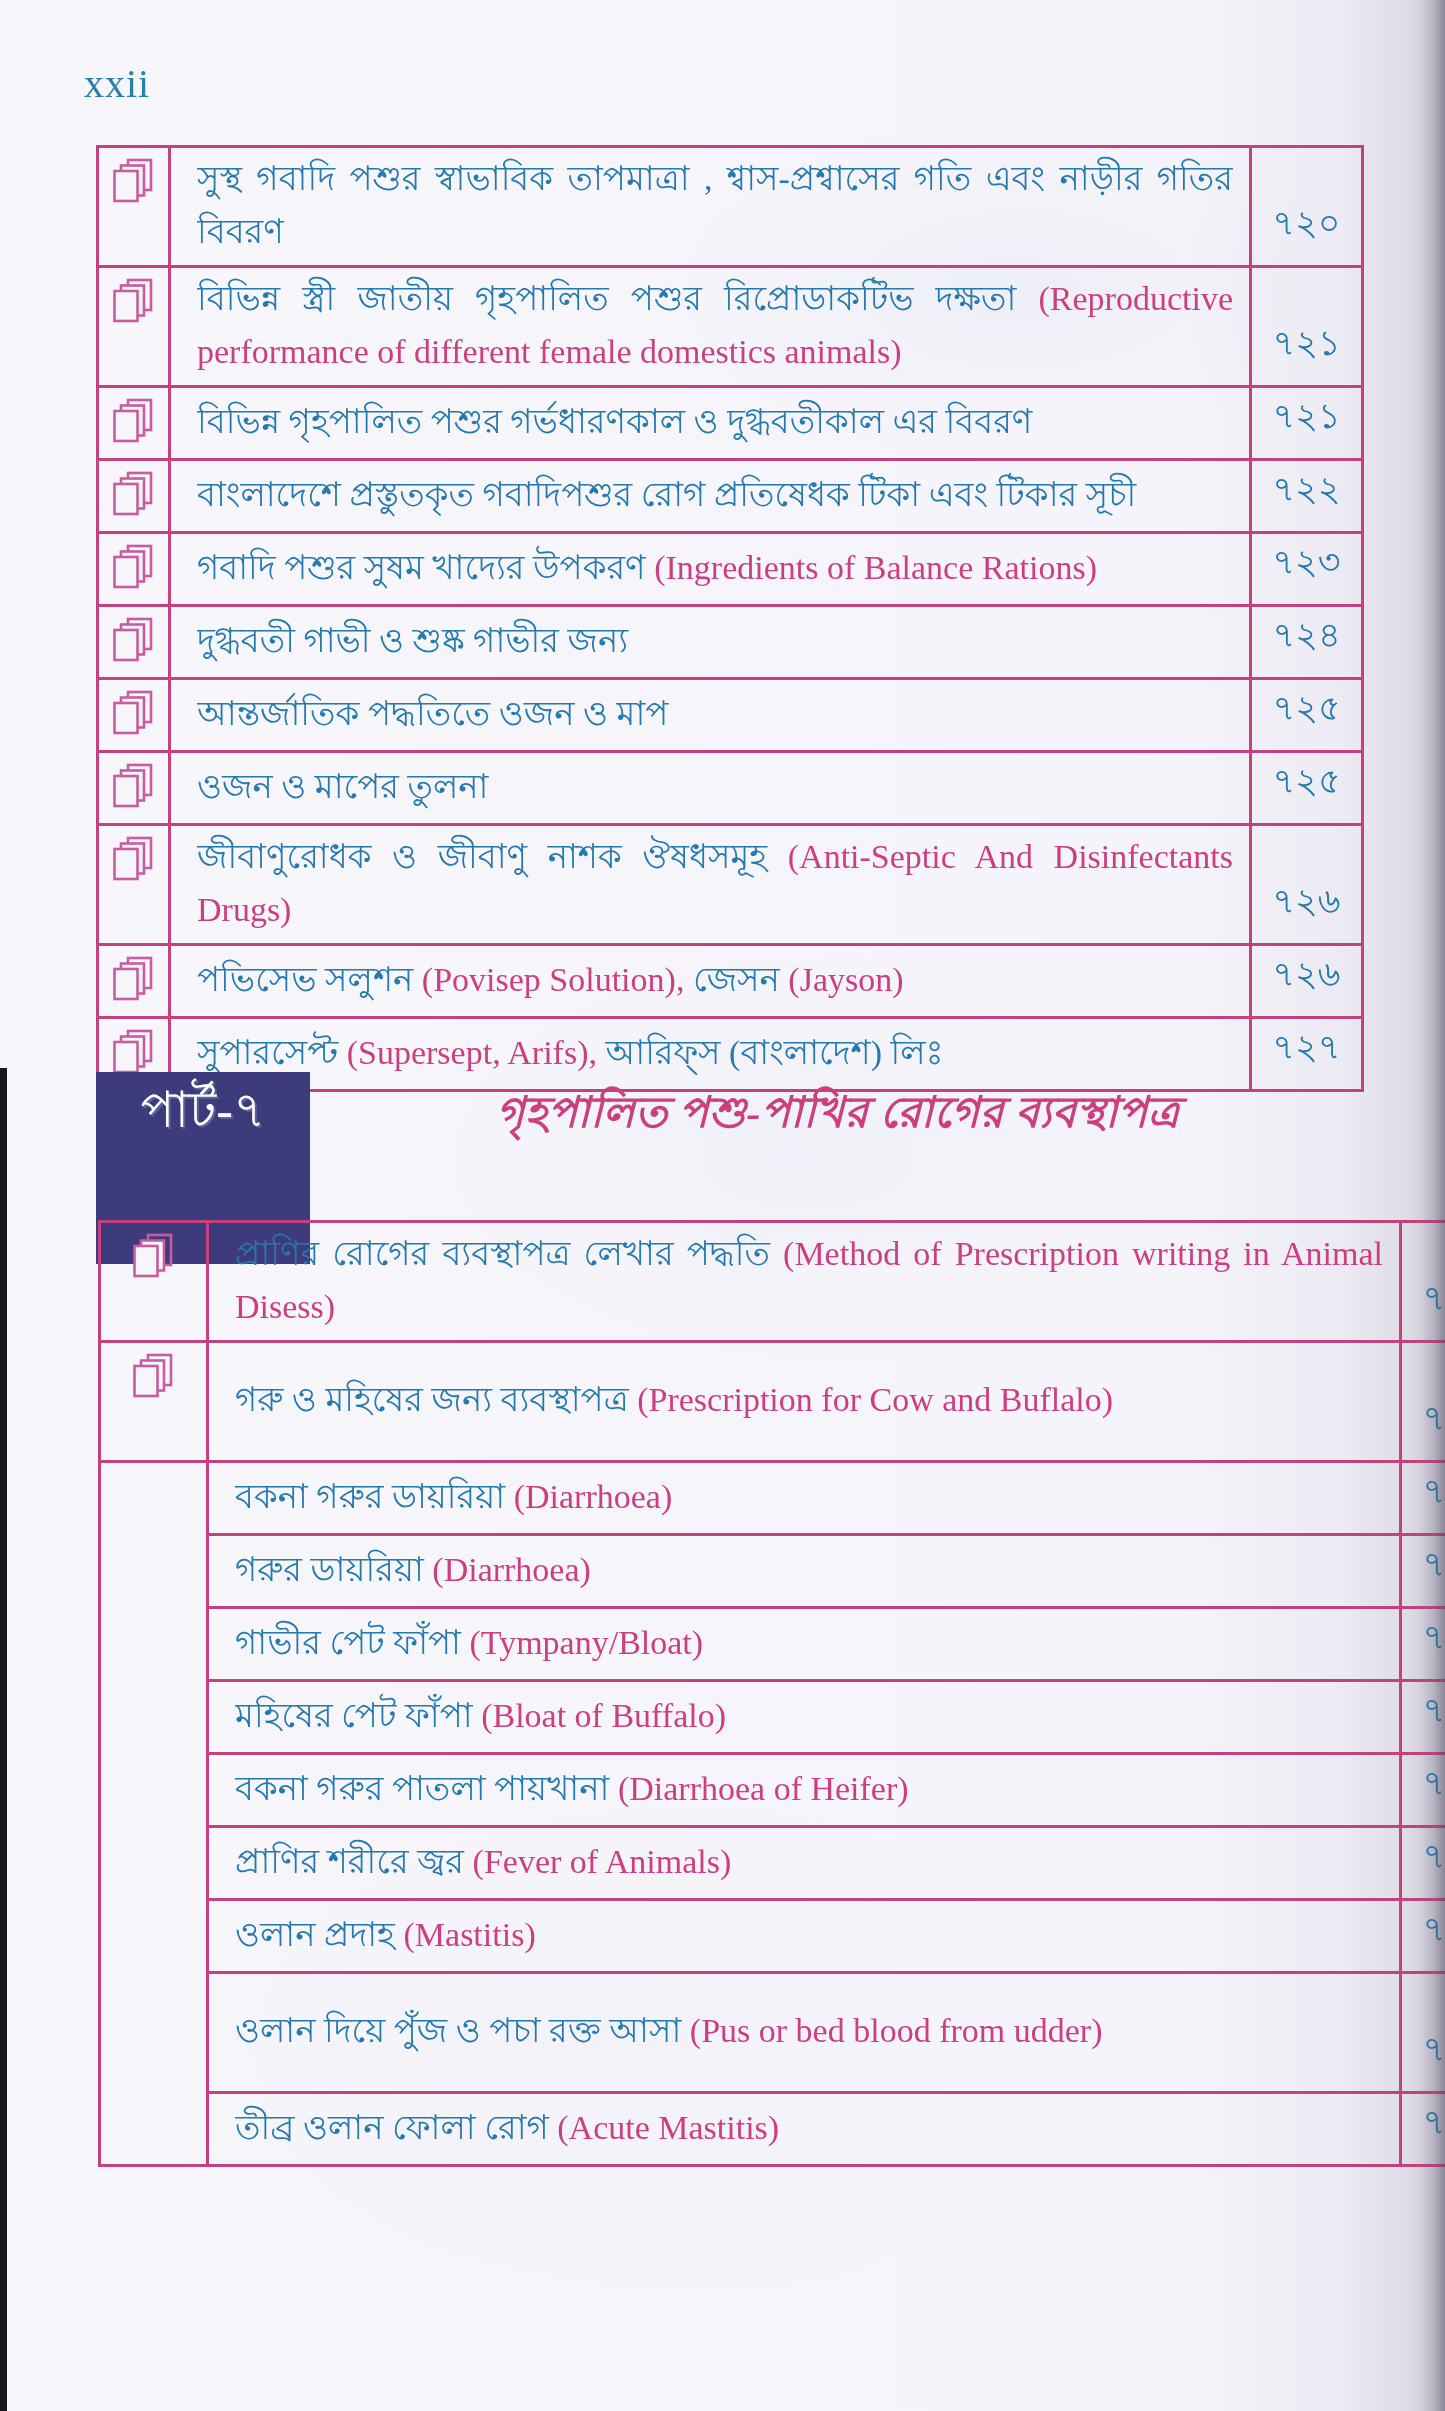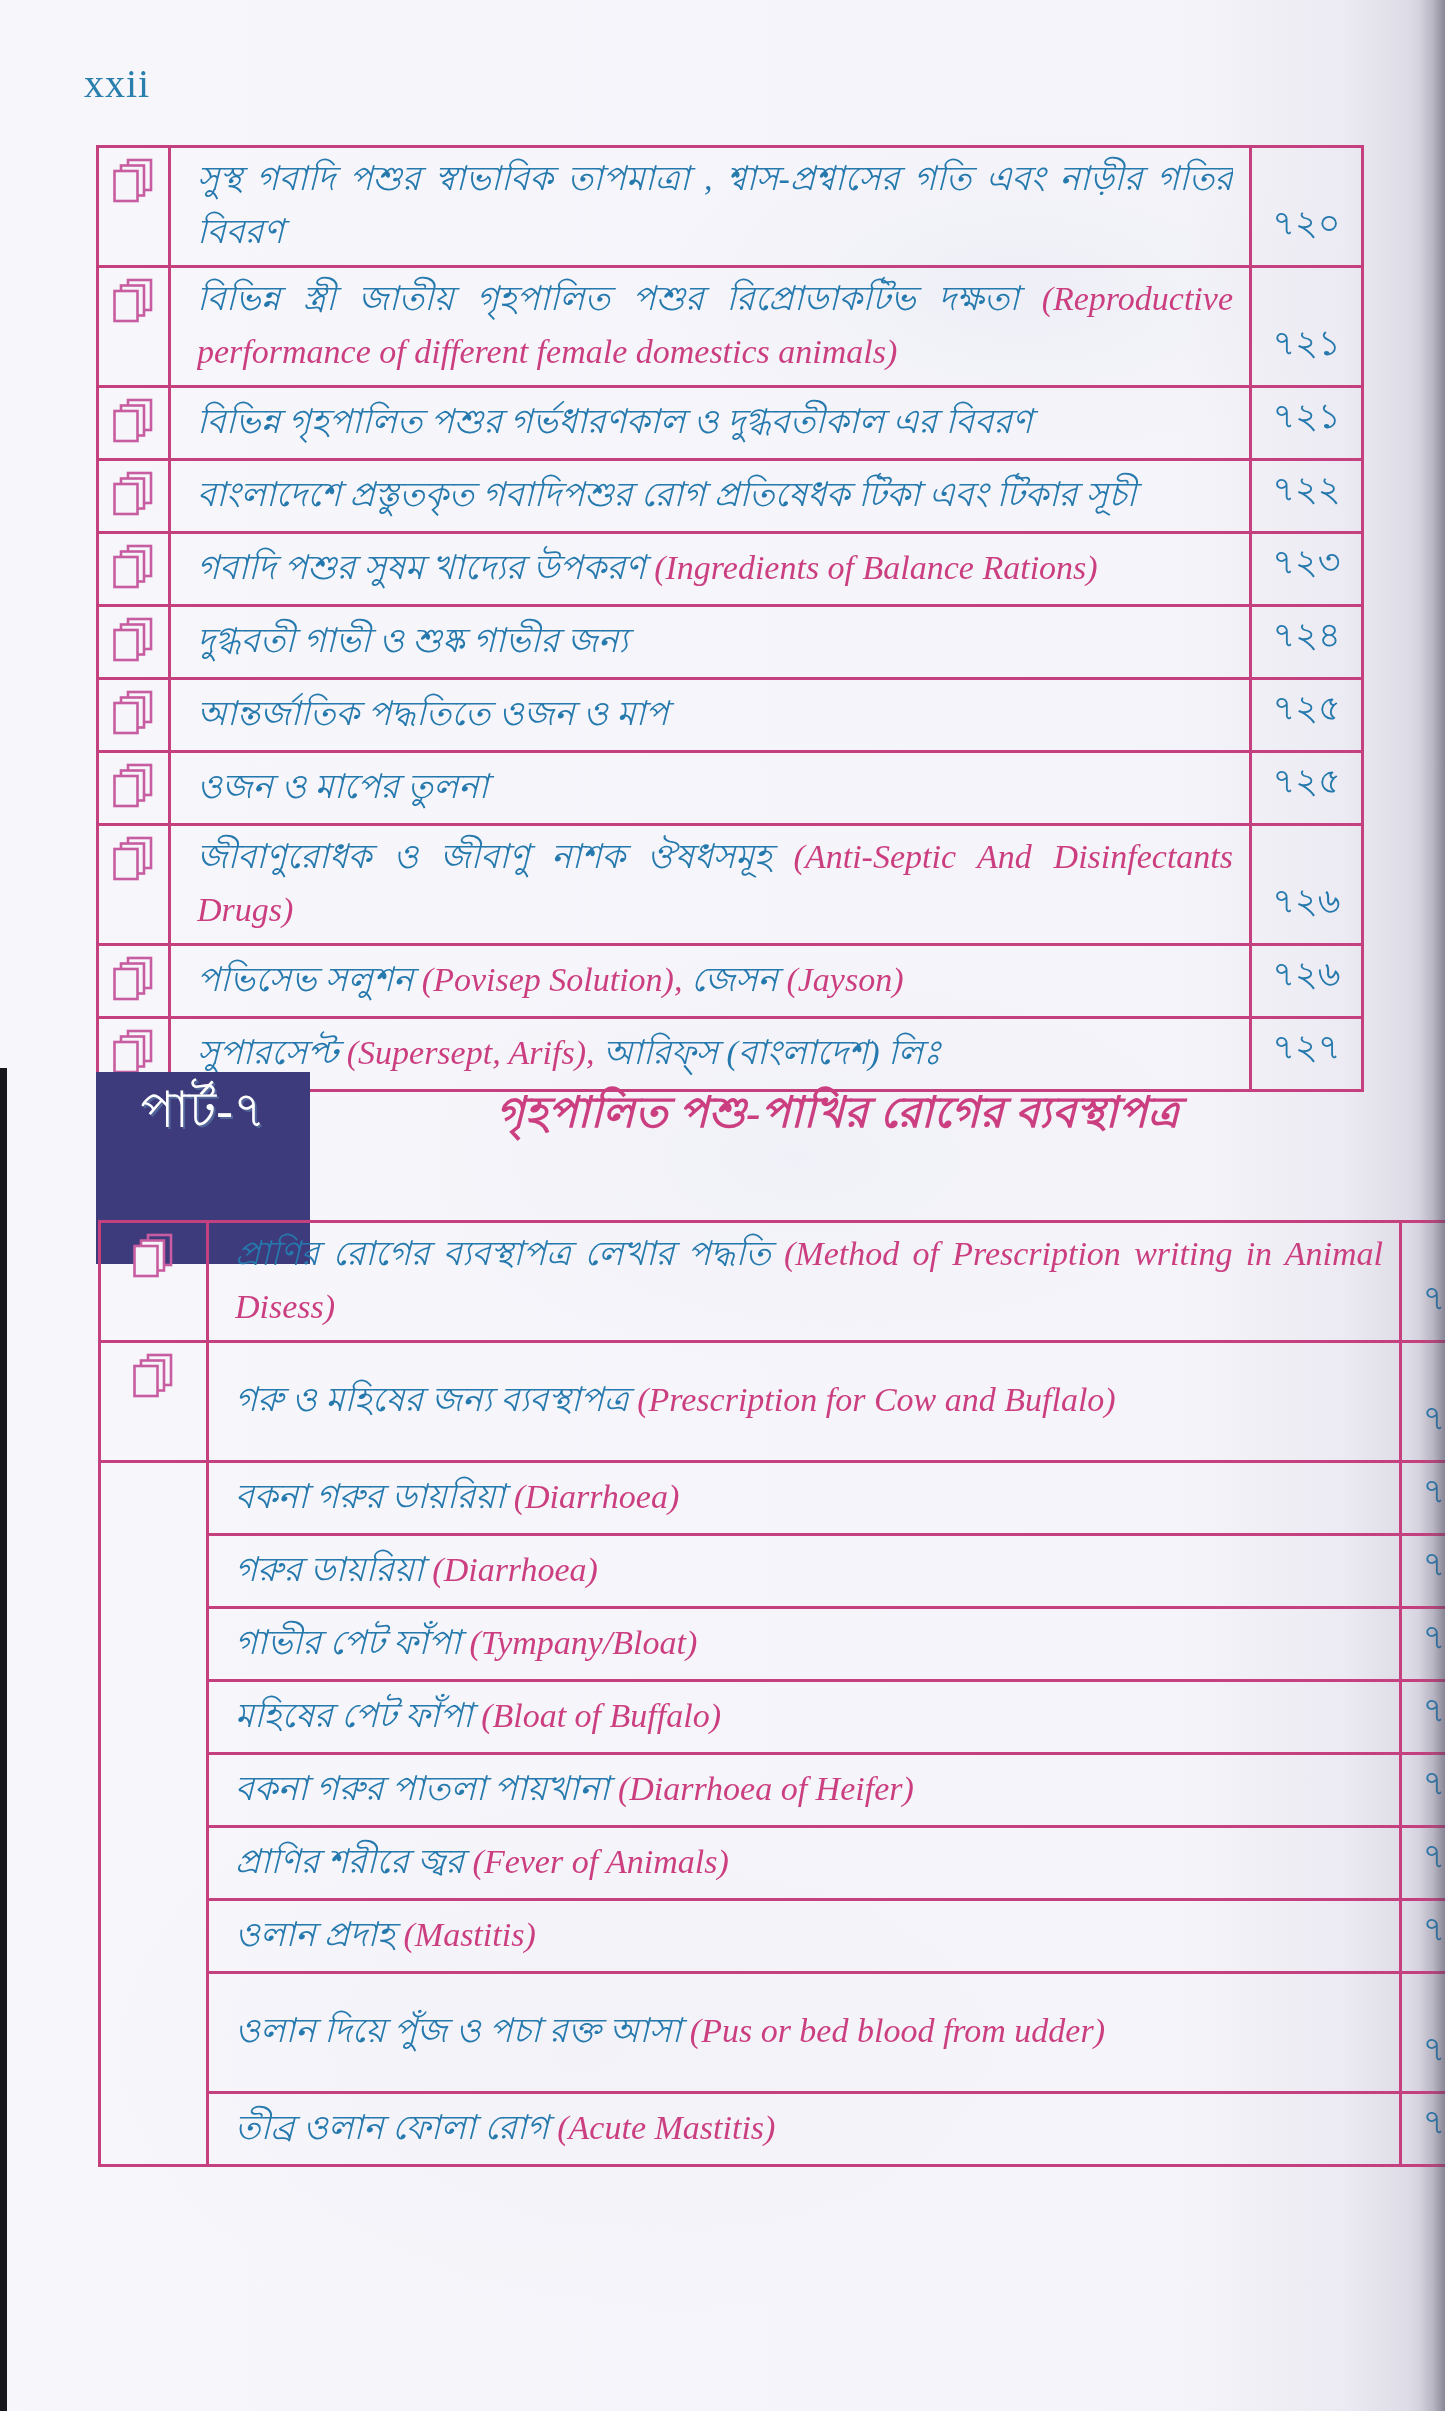--- a/index.html
+++ b/index.html
@@ -40,21 +40,21 @@
   tr.h1{height:60px;}
   tr.h2{height:120px;}
   td.icon-cell{
     text-align:center;vertical-align:top;padding-top:9px;color:#c75da0;
   }
   td.icon-cell.empty{vertical-align:top;}
   .pages-svg{width:46px;height:48px;display:inline-block;}
   td.title-cell{
     text-align:justify;vertical-align:middle;
     padding:4px 16px 6px 26px;
-    font-size:34px;line-height:1.55;font-style:italic;
+    font-size:34px;line-height:1.55;
   }
   .title-inner{max-height:116px;overflow:hidden;}
   .seg-bn{color:var(--bn,#2579ad);}
   .seg-en{color:var(--en,#cb3f80);}
   td.page-cell{
     text-align:center;vertical-align:bottom;padding-bottom:10px;
     font-size:35px;color:var(--pagenum,#2579ad);
   }
   .part-header{
     position:absolute;left:96px;top:1072px;width:1270px;height:196px;

